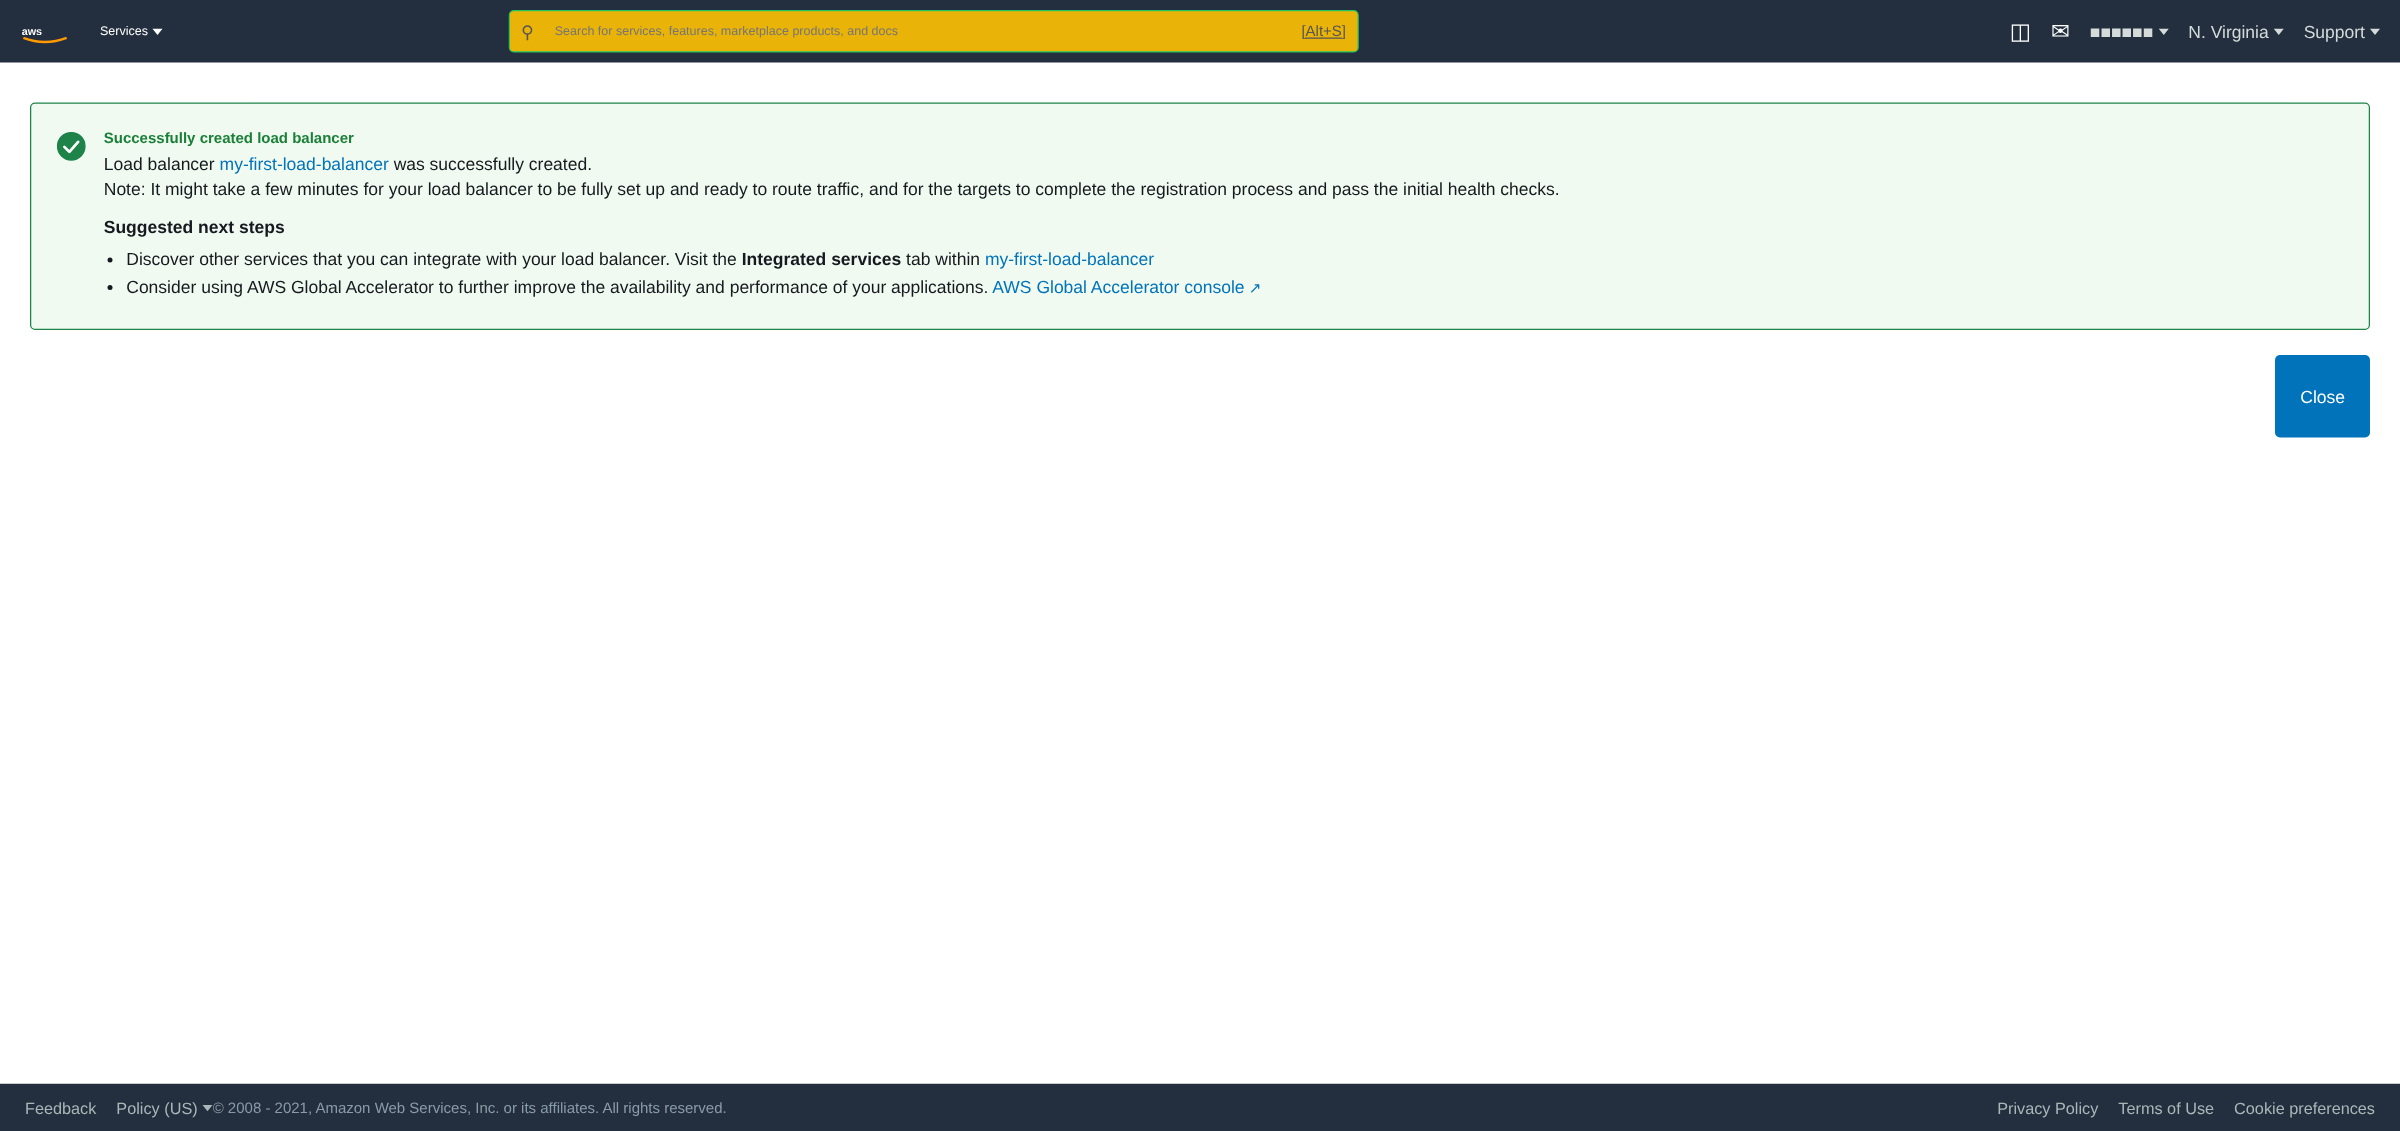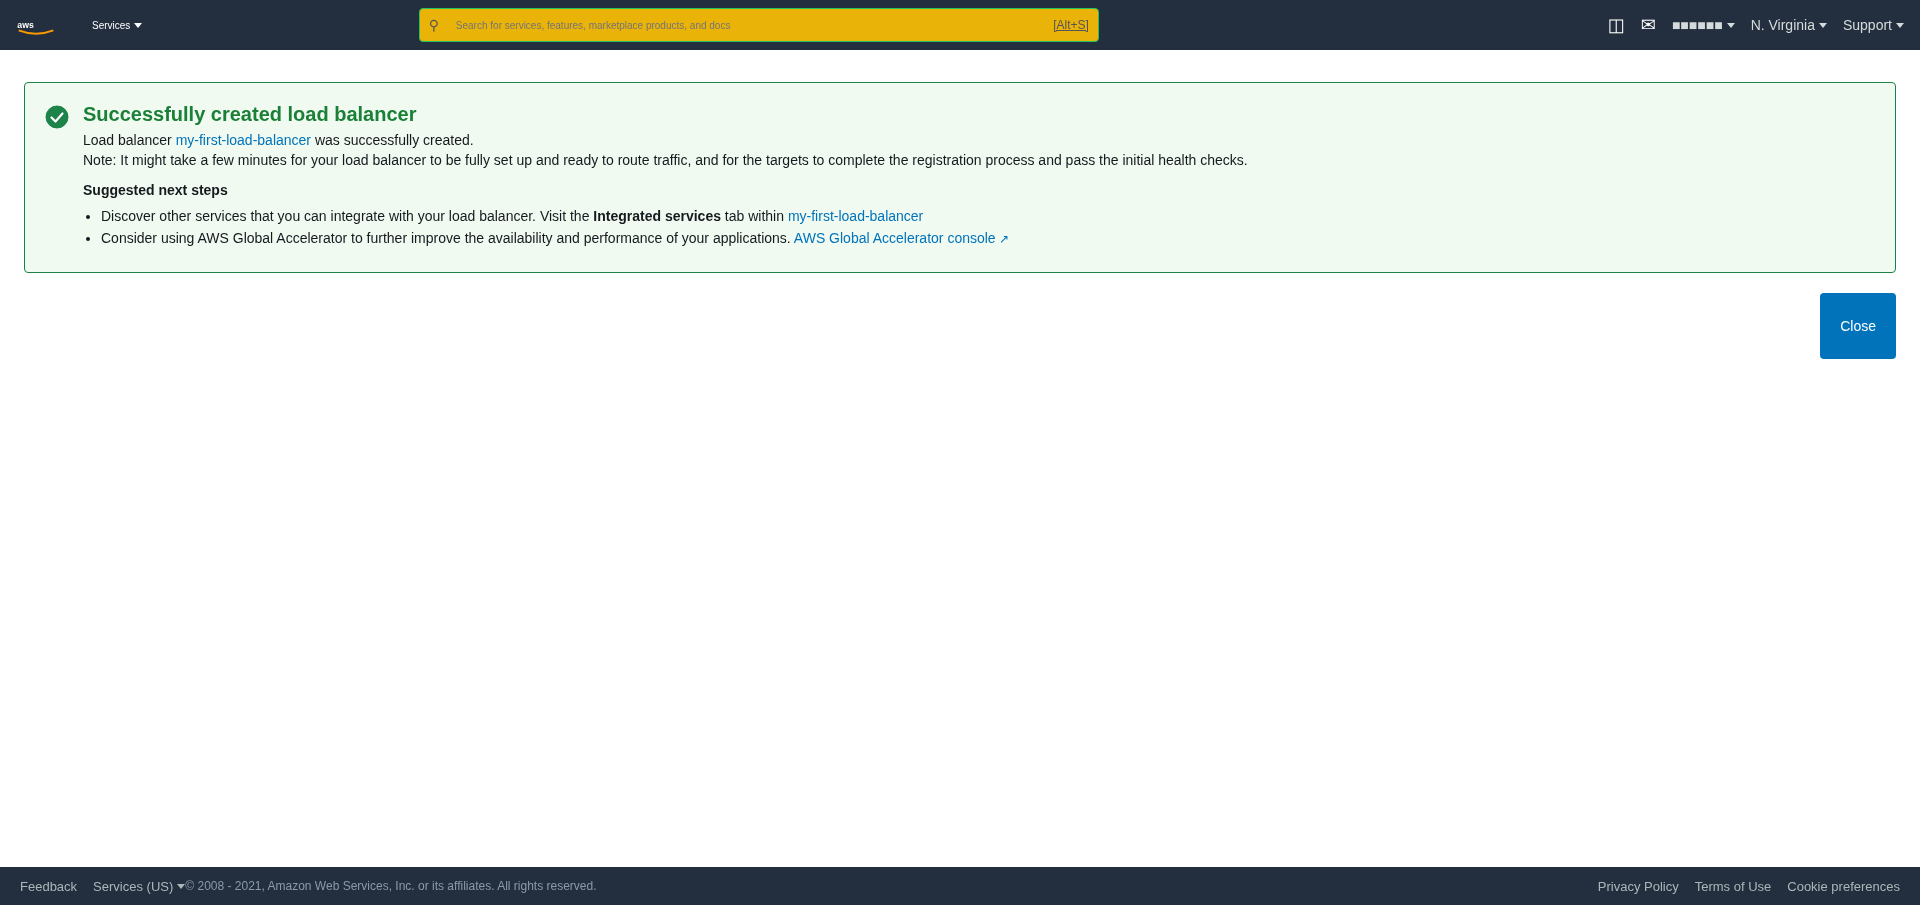--- a/index.html
+++ b/index.html
@@ -5,21 +5,21 @@
     * { margin: 0; padding: 0; box-sizing: border-box; }
     body { font-family: 'Amazon Ember', Arial, sans-serif; font-size: 14px; color: #16191f; background: #fff; display: flex; flex-direction: column; min-height: 100vh; }
 
     
     .navbar {
       background: #232f3e;
       height: 50px;
       display: flex;
       align-items: center;
       padding: 0 16px;
-      gap: 28px;
+      gap: 16px;
       flex-shrink: 0;
     }
     .navbar-logo {
       display: flex;
       align-items: center;
       gap: 4px;
     }
     .aws-logo {
       width: 40px;
       height: 28px;
@@ -125,21 +125,21 @@
     }
     .status-icon svg {
       width: 24px;
       height: 24px;
     }
     .status-content {
       flex: 1;
     }
     .status-title {
       color: #1a7f37;
-      font-size: 20px;
+      font-size: 12px;
       font-weight: 700;
       margin-bottom: 6px;
     }
     .status-desc {
       color: #16191f;
       font-size: 14px;
       margin-bottom: 4px;
     }
     .status-note {
       color: #16191f;
@@ -309,21 +309,21 @@
 
   <div class="btn-row">
     <button class="close-btn">Close</button>
   </div>
 </main>
 
 <footer class="footer">
   <div class="footer-left">
     <a class="footer-link" href="#">Feedback</a>
     <button class="lang-btn">
-      <span>Services (US)</span>
+      <span>Policy (US)</span>
       <span class="chevron"></span>
     </button>
   </div>
   <div class="footer-center">© 2008 - 2021, Amazon Web Services, Inc. or its affiliates. All rights reserved.</div>
   <div class="footer-right">
     <a class="footer-link" href="#">Privacy Policy</a>
     <a class="footer-link" href="#">Terms of Use</a>
     <a class="footer-link" href="#">Cookie preferences</a>
   </div>
 </footer>

